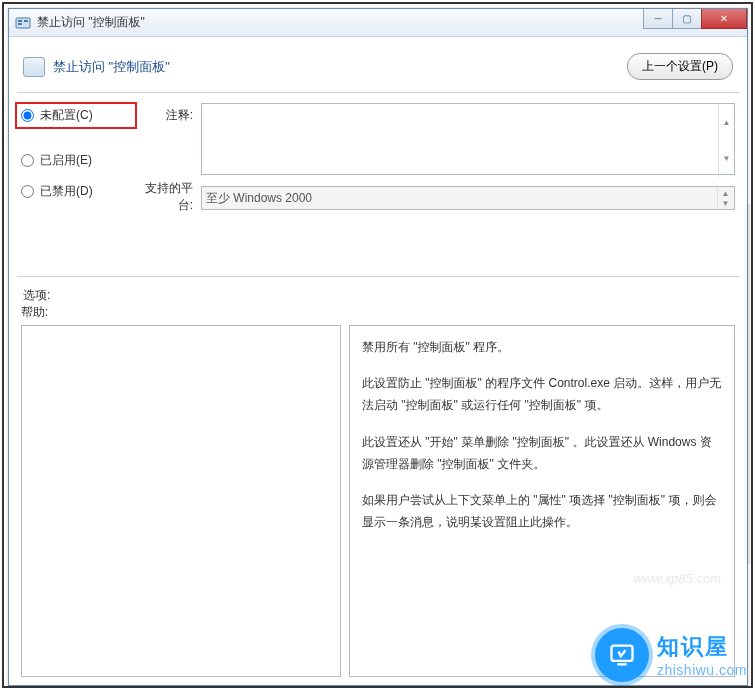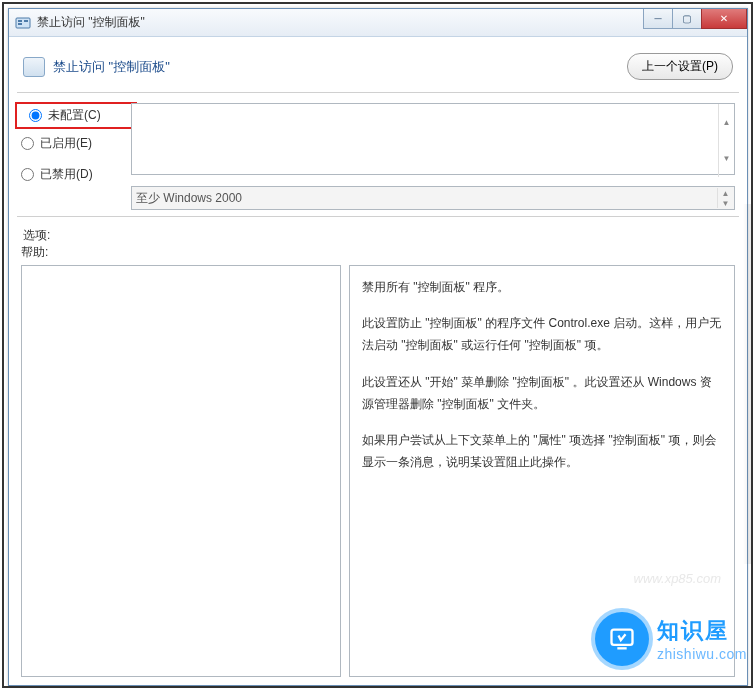--- a/index.html
+++ b/index.html
@@ -113,22 +113,22 @@
     .radio-item {
       display: flex;
       align-items: center;
       margin-bottom: 14px;
       font-size: 12px;
       color: #333;
     }
     .radio-item input { margin-right: 6px; }
     .highlight-red {
       border: 2px solid #e02020;
-      padding: 3px 12px;
-      margin: -5px -6px 6px -6px;
+      padding: 3px 4px;
+      margin: -5px -6px 23px -6px;
     }
     .label-col {
       width: 70px;
       text-align: right;
       padding-right: 8px;
       padding-top: 4px;
       color: #333;
     }
     .label-col > div { margin-bottom: 56px; }
     .field-col { flex: 1; }
@@ -209,21 +209,21 @@
       cursor: pointer;
     }
     .ok-highlight {
       border: 2px solid #e02020;
       padding: 4px;
       display: inline-block;
     }
     .watermark-badge {
       position: absolute;
       right: 4px;
-      bottom: 20px;
+      bottom: 4px;
       display: flex;
       align-items: center;
       pointer-events: none;
     }
     .wm-circle {
       width: 54px; height: 54px;
       border-radius: 50%;
       background: #1f9cff;
       display: flex;
       align-items: center;
@@ -291,20 +291,24 @@
             <span>未配置(C)</span>
           </label>
           <label class="radio-item">
             <input type="radio" name="cfg" style="">
             <span>已启用(E)</span>
           </label>
           <label class="radio-item">
             <input type="radio" name="cfg" style="">
             <span>已禁用(D)</span>
           </label>
+        </div>
+        <div class="label-col">
+          <div>注释:</div>
+          <div>支持的平台:</div>
         </div>
         <div class="field-col">
           <div class="comment-wrap">
             <textarea class="comment-box" style=""></textarea>
             <div class="spin-arrows">
                 <span>▲</span>
                 <span>▼</span>
               </div>
           </div>
           <div class="platform-box">

